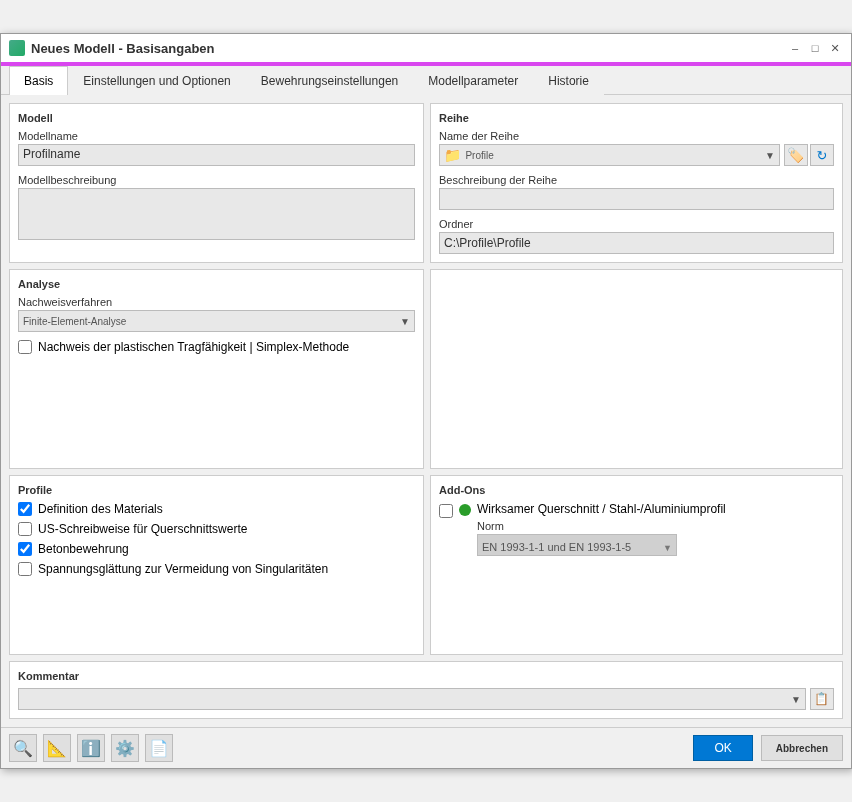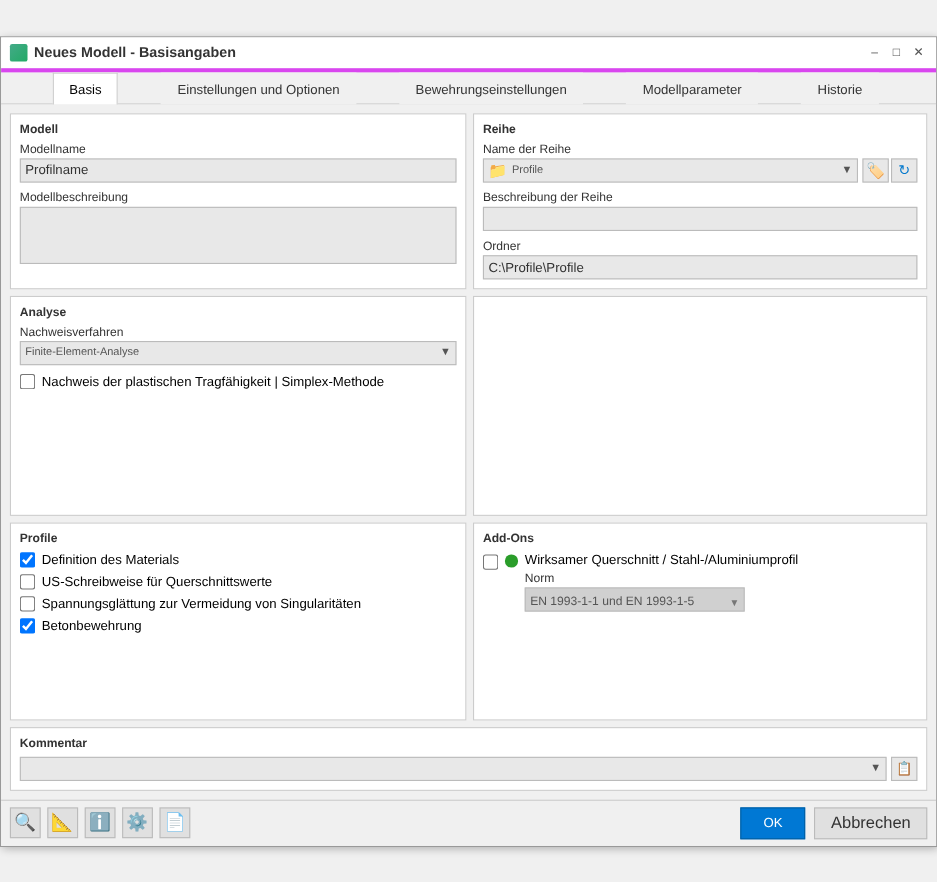--- a/index.html
+++ b/index.html
@@ -65,21 +65,20 @@
     }
     .tab {
       padding: 7px 14px;
       font-size: 12px;
       cursor: pointer;
       border: 1px solid transparent;
       border-bottom: none;
       margin-bottom: -1px;
       background: #f0f0f0;
       color: #333;
-      margin-left: 39px;
     }
     .tab.active {
       background: #fff;
       border-color: #ccc;
       border-bottom-color: #fff;
       color: #000;
     }
     
     .main-content {
       background: #f0f0f0;
@@ -322,21 +321,22 @@
       border: 1px solid #005fa3;
       cursor: pointer;
       font-size: 12px;
     }
     .cancel-btn {
       padding: 5px 14px;
       background: #e0e0e0;
       color: #333;
       border: 1px solid #bbb;
       cursor: pointer;
-      font-size: 15px;
+      font-size: 10px;
+      font-weight: bold;
     }
     .reihe-icons {
       display: flex;
       gap: 2px;
     }
   </style>
 </head>
 <body>
 
 <div class="window">
@@ -420,26 +420,26 @@
         <div class="section-label">Profile</div>
         <div class="checkbox-item">
           <input type="checkbox" checked="" style="">
           <label>Definition des Materials</label>
         </div>
         <div class="checkbox-item">
           <input type="checkbox" style="">
           <label>US-Schreibweise für Querschnittswerte</label>
         </div>
         <div class="checkbox-item">
+          <input type="checkbox" checked="" style="">
+          <label>Betonbewehrung</label>
+        </div>
+        <div class="checkbox-item">
           <input type="checkbox" style="">
           <label>Spannungsglättung zur Vermeidung von Singularitäten</label>
-        </div>
-        <div class="checkbox-item">
-          <input type="checkbox" checked="" style="">
-          <label>Betonbewehrung</label>
         </div>
       </div>
 
       <div class="options-right">
         <div class="section-label">Add-Ons</div>
         <div class="addon-item">
           <input type="checkbox" style="">
           <div class="green-dot"></div>
           <div class="addon-content">
             <div class="addon-label">Wirksamer Querschnitt / Stahl-/Aluminiumprofil</div>

